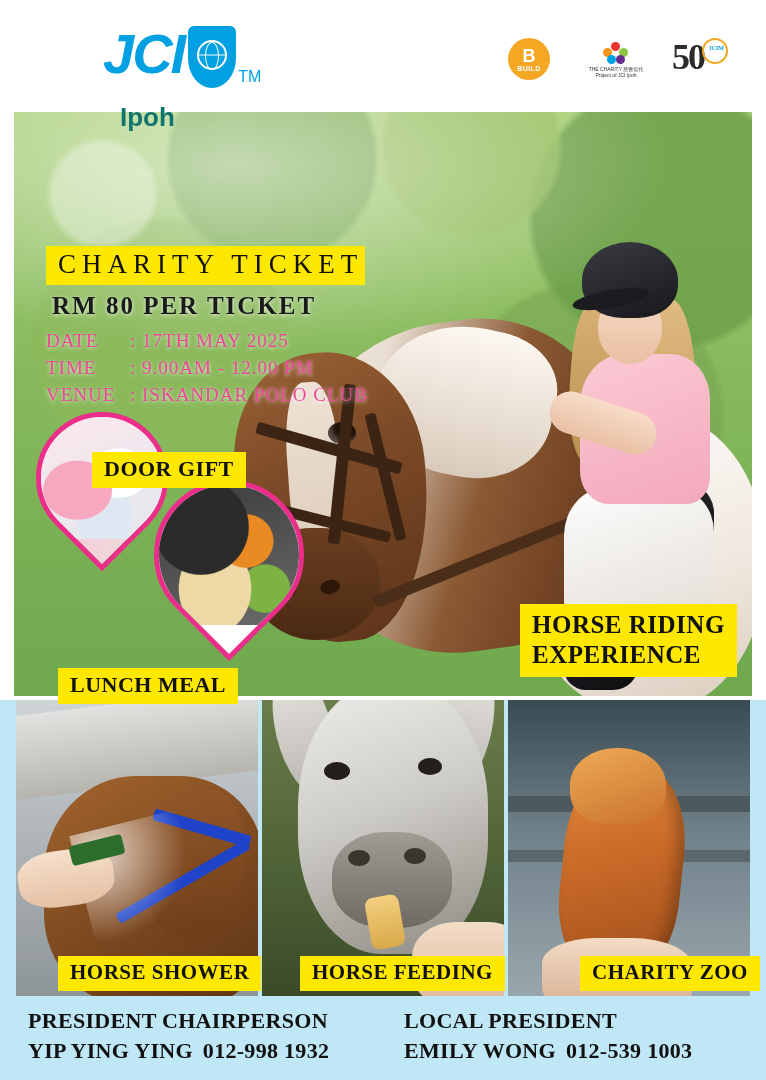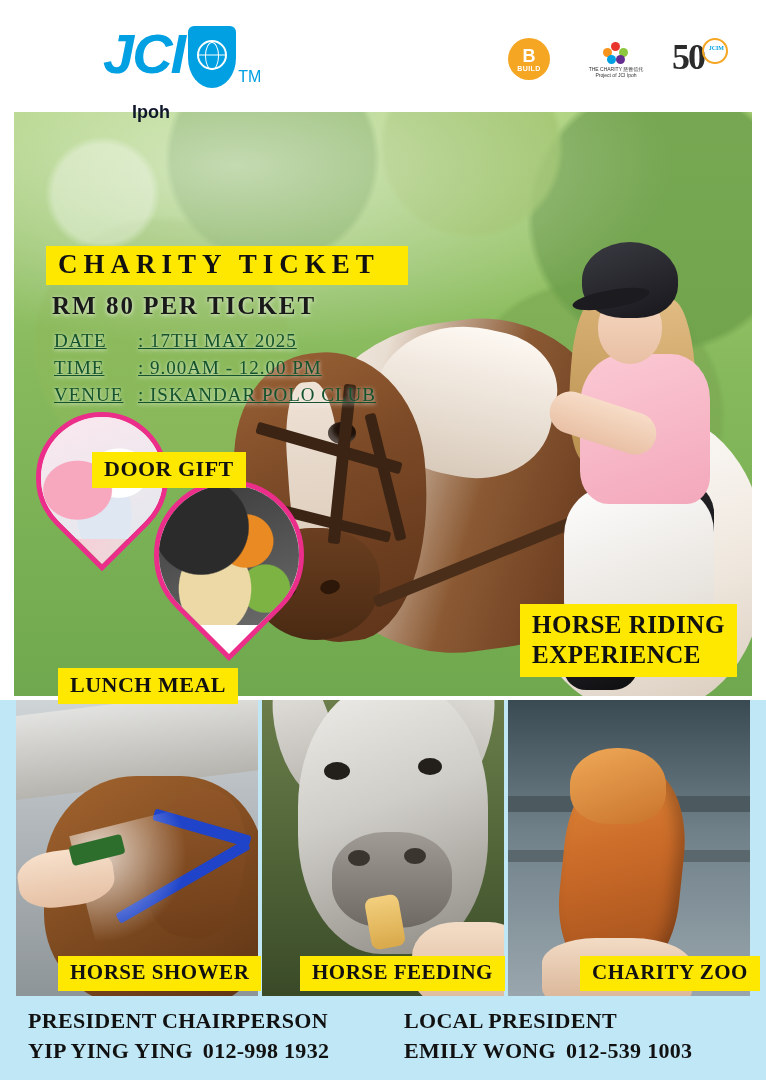--- a/index.html
+++ b/index.html
@@ -77,25 +77,25 @@
   }
   .tm {
     font-family: "Liberation Sans", sans-serif;
     font-size: 16px;
     color: #00a0e3;
     margin-left: 2px;
     margin-top: 42px;
   }
   .ipoh {
     position: absolute;
-    left: 132px; top: 102px;
+    left: 120px; top: 102px;
     font-family: "Liberation Sans", sans-serif;
     font-weight: bold;
-    font-size: 18px;
-    color: #0f172a;
+    font-size: 26px;
+    color: #0f766e;
     z-index: 41;
   }
 
   .badge-build {
     position: absolute;
     left: 508px; top: 38px;
     width: 42px; height: 42px;
     background: #f5a623;
     border-radius: 50%;
     color: #ffffff;
@@ -340,23 +340,23 @@
     font-size: 96px;
     font-weight: bold;
     letter-spacing: 4px;
     color: #1a1a1a;
     text-shadow: 0 2px 6px rgba(255,255,255,.7);
     z-index: 20;
   }
   .yellow-tag {
     background: #ffe800;
     display: inline-block;
-    padding: 3px 28px 5px 12px;
+    padding: 3px 2px 5px 12px;
     color: #111;
-    font-weight: bold;
+    font-weight: normal;
   }
   .charity-ticket {
     position: absolute;
     left: 46px; top: 246px;
     font-family: "Liberation Serif", serif;
     font-size: 27px;
     letter-spacing: 6px;
     z-index: 20;
   }
   .price {
@@ -365,29 +365,28 @@
     font-family: "Liberation Serif", serif;
     font-size: 25px;
     font-weight: bold;
     letter-spacing: 2px;
     color: #1a1a1a;
     z-index: 20;
     text-shadow: 0 1px 4px rgba(255,255,255,.8);
   }
   .details {
     position: absolute;
-    left: 54px; top: 328px;
+    left: 46px; top: 328px;
     z-index: 20;
     font-family: "Liberation Serif", serif;
     font-size: 19px;
     letter-spacing: 1px;
-    color: #14532d;
+    color: #ec4899;
     line-height: 1.42;
     text-shadow: 0 1px 4px rgba(255,255,255,.85);
-    text-decoration: underline;
   }
   .details .row { display: flex; }
   .details .lbl { width: 84px; }
 
   
   .heart-collage {
     position: absolute;
     left: 14px; top: 400px;
     width: 310px; height: 270px;
     z-index: 15;

